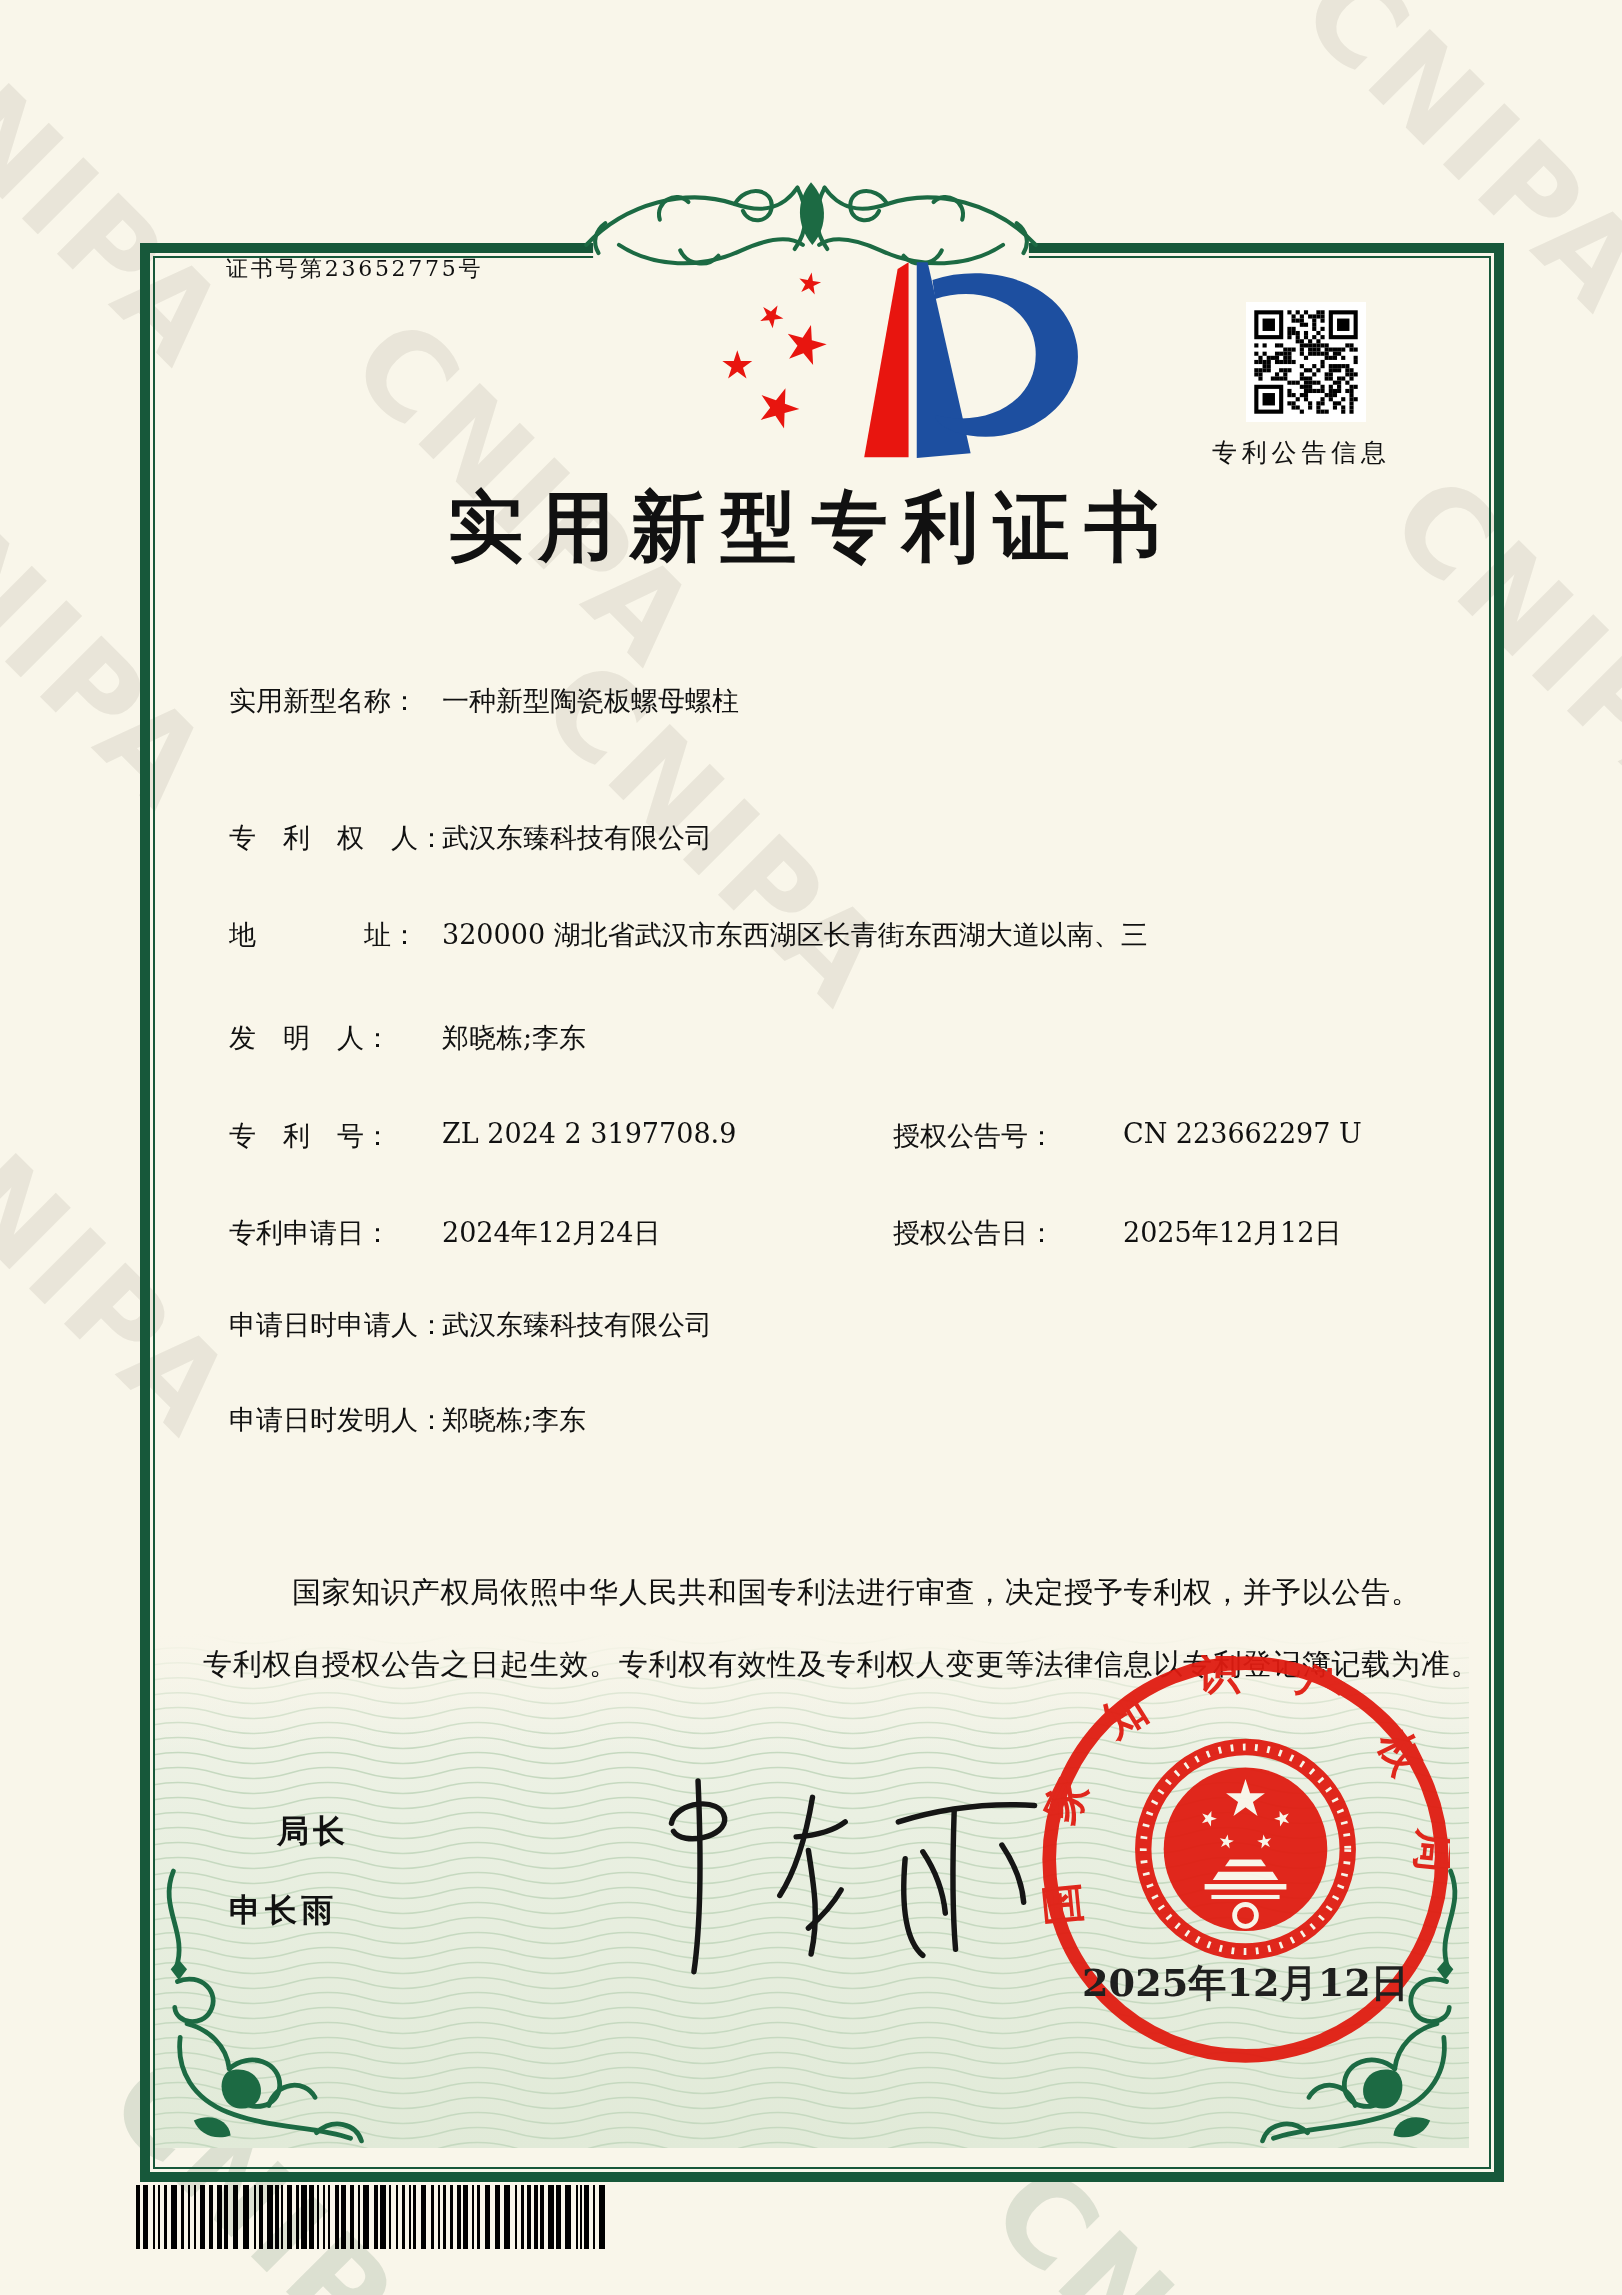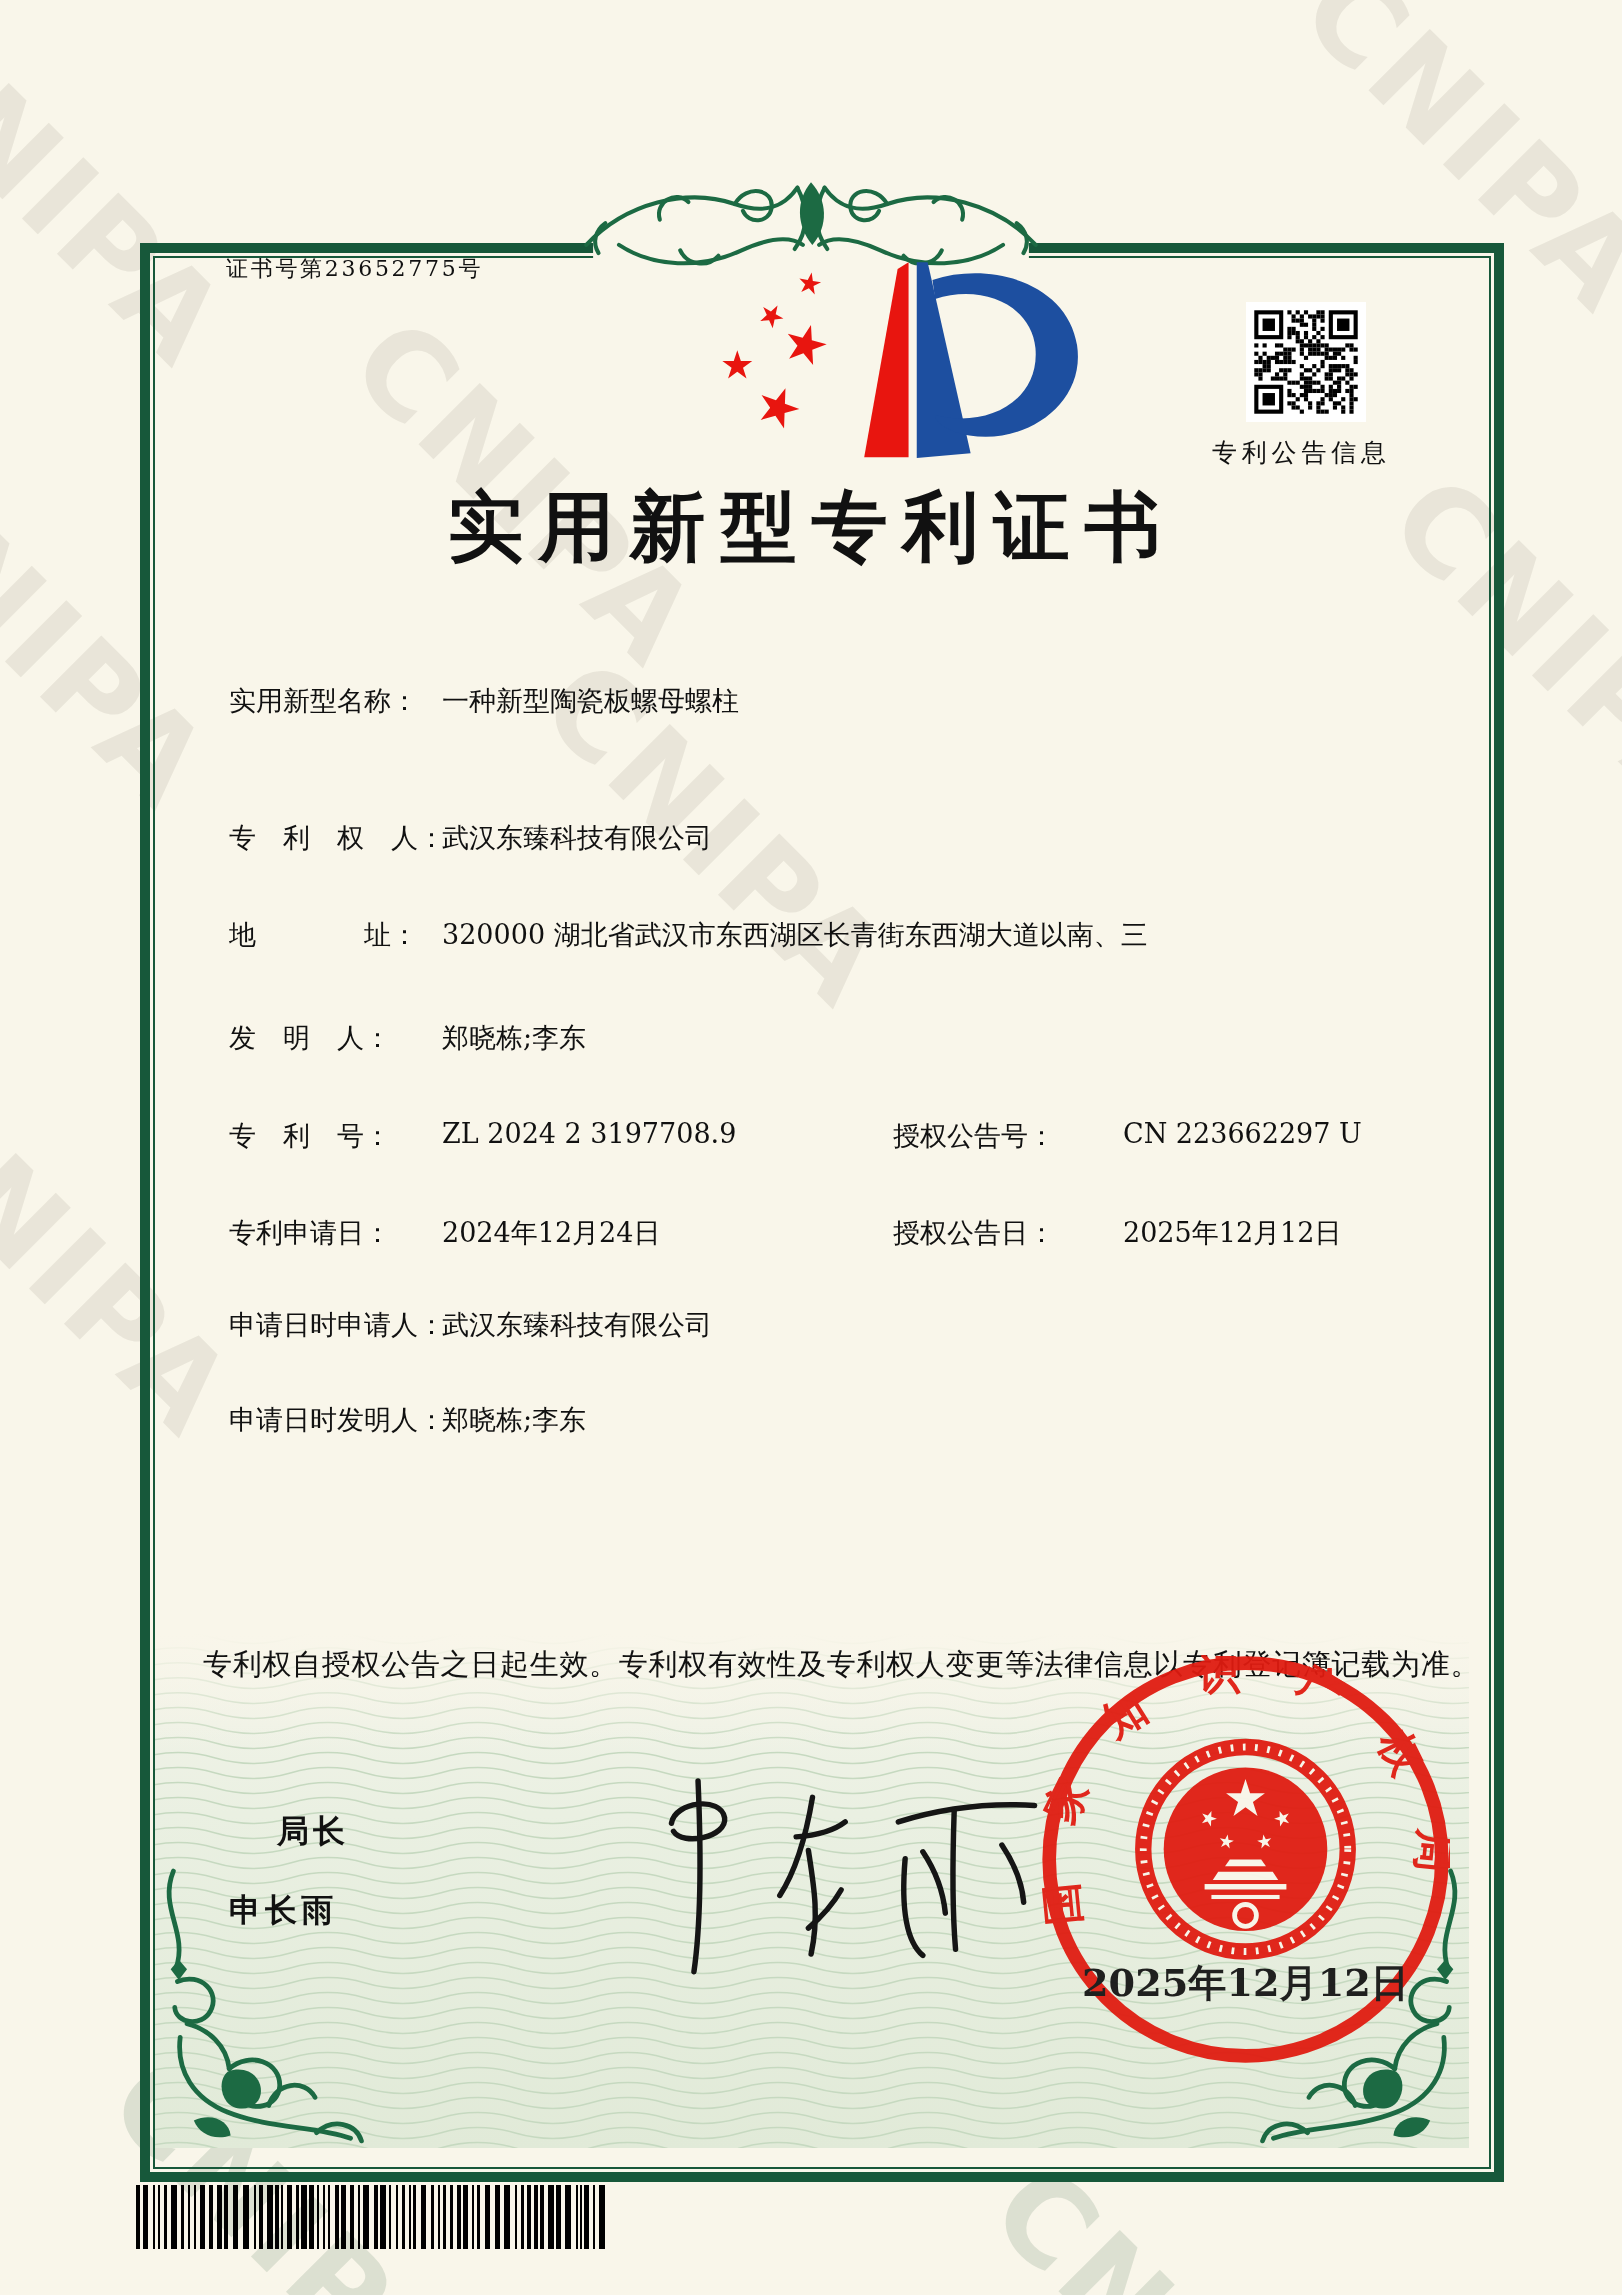--- a/index.html
+++ b/index.html
@@ -422,20 +422,21 @@
   <span class="val abs" style="top:1215px">2024年12月24日</span>
   <span class="lbl lblR abs" style="top:1215px">授权公告日：</span>
   <span class="val valR abs" style="top:1215px">2025年12月12日</span>
 
   <span class="lbl abs" style="top:1307px">申请日时申请人：</span>
   <span class="val abs" style="top:1307px">武汉东臻科技有限公司</span>
 
   <span class="lbl abs" style="top:1402px">申请日时发明人：</span>
   <span class="val abs" style="top:1402px">郑晓栋;李东</span>
 
+  <div class="body-line abs" style="left:292px;top:1573px">国家知识产权局依照中华人民共和国专利法进行审查，决定授予专利权，并予以公告。</div>
   <div class="body-line abs" style="left:203px;top:1645px">专利权自授权公告之日起生效。专利权有效性及专利权人变更等法律信息以专利登记簿记载为准。</div>
 
   <div id="sig-title" class="abs">局长</div>
   <div id="sig-name" class="abs">申长雨</div>
   <svg id="signature" class="abs" viewBox="0 0 640 330">
     <g stroke="#151515" stroke-width="8" fill="none" stroke-linecap="round">
       <path d="M55,100 C60,68 128,60 133,92 C137,120 72,134 58,112"></path>
       <path d="M94,38 C98,130 100,235 88,318"></path>
       <path d="M262,62 C252,122 236,172 214,206"></path>
       <path d="M238,120 C266,118 292,112 310,98"></path>

